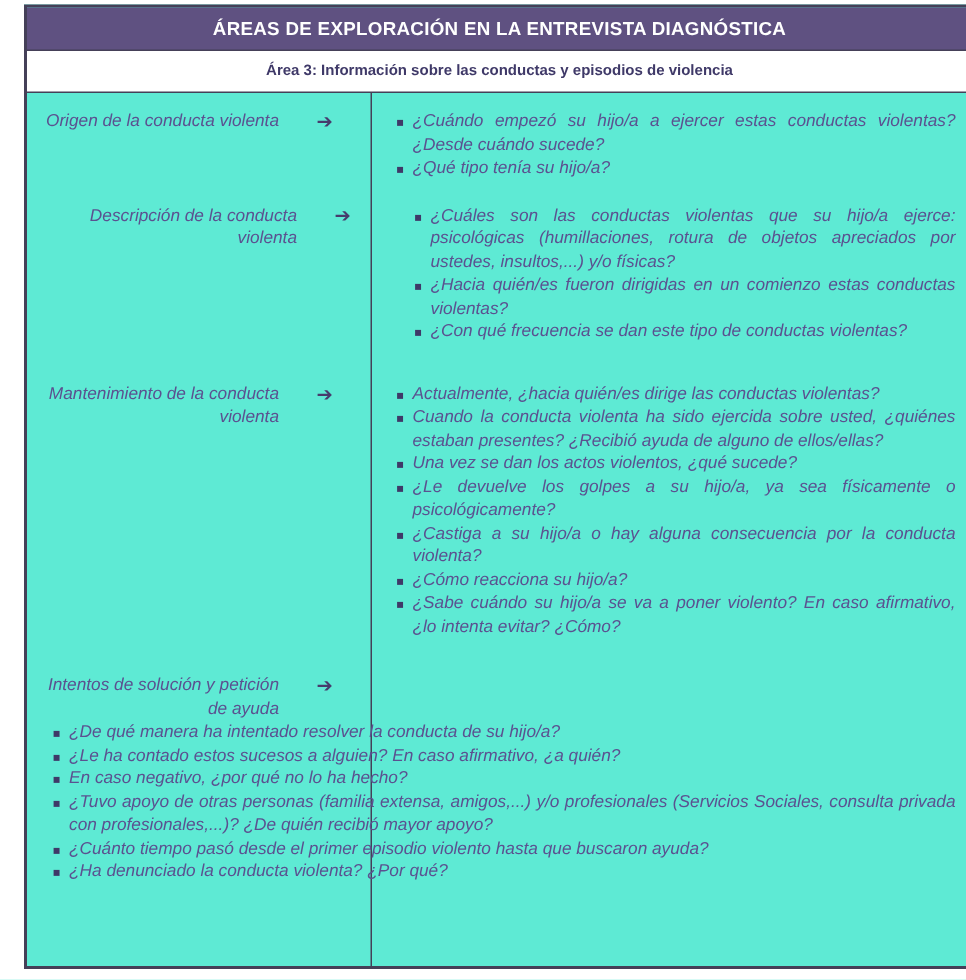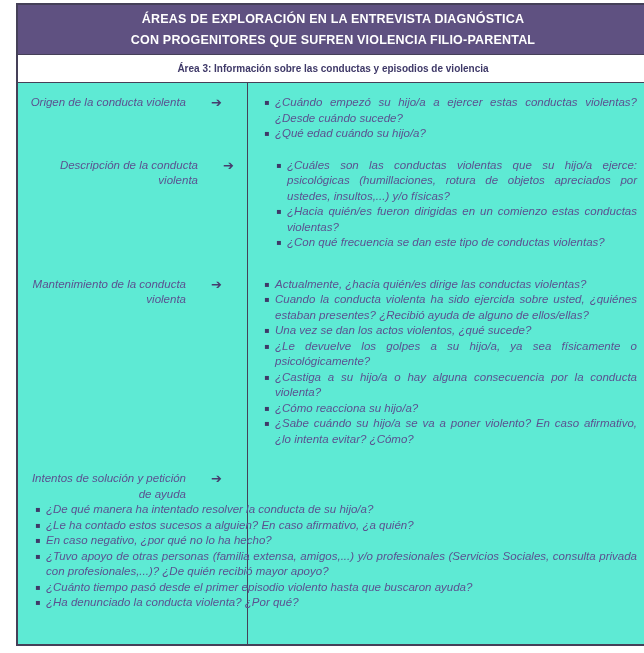--- a/index.html
+++ b/index.html
@@ -117,34 +117,33 @@
     color: var(--subheader-text, #3f3968);
     font-family: "DejaVu Sans", sans-serif;
   }
 </style>
 </head>
 <body style="--header-bg: #5f5181; --header-text: #ffffff; --border: #454058; --body-text: #5b5190; --subheader-text: #3f3968; --arrow: #473c6d;">
 
 <div class="table">
   <div class="hdr">
     <div>ÁREAS DE EXPLORACIÓN EN LA ENTREVISTA DIAGNÓSTICA</div>
-    <div>CON PROGENITORES QUE SUFREN VIOLENCIA FILIO-PARENTAL</div>
   </div>
   <div class="subhdr">
     <span>Área 3: Información sobre las conductas y episodios de violencia</span>
   </div>
   <div class="content" id="sections-root">
       <div class="section s1">
         <div class="left">
           <div class="label">Origen de la conducta violenta</div>
           <div class="arrow">➔</div>
         </div>
         <div class="right">
           <div class="item"><span class="glyph">▪</span><span>¿Cuándo empezó su hijo/a a ejercer estas conductas violentas? ¿Desde cuándo sucede?</span></div>
-          <div class="item"><span class="glyph">▪</span><span>¿Qué edad cuándo su hijo/a?</span></div>
+          <div class="item"><span class="glyph">▪</span><span>¿Qué tipo tenía su hijo/a?</span></div>
         </div>
       </div>
       <div class="section s2">
         <div class="left">
           <div class="label">Descripción de la conducta violenta</div>
           <div class="arrow">➔</div>
         </div>
         <div class="right">
           <div class="item"><span class="glyph">▪</span><span>¿Cuáles son las conductas violentas que su hijo/a ejerce: psicológicas (humillaciones, rotura de objetos apreciados por ustedes, insultos,...) y/o físicas?</span></div>
           <div class="item"><span class="glyph">▪</span><span>¿Hacia quién/es fueron dirigidas en un comienzo estas conductas violentas?</span></div>

